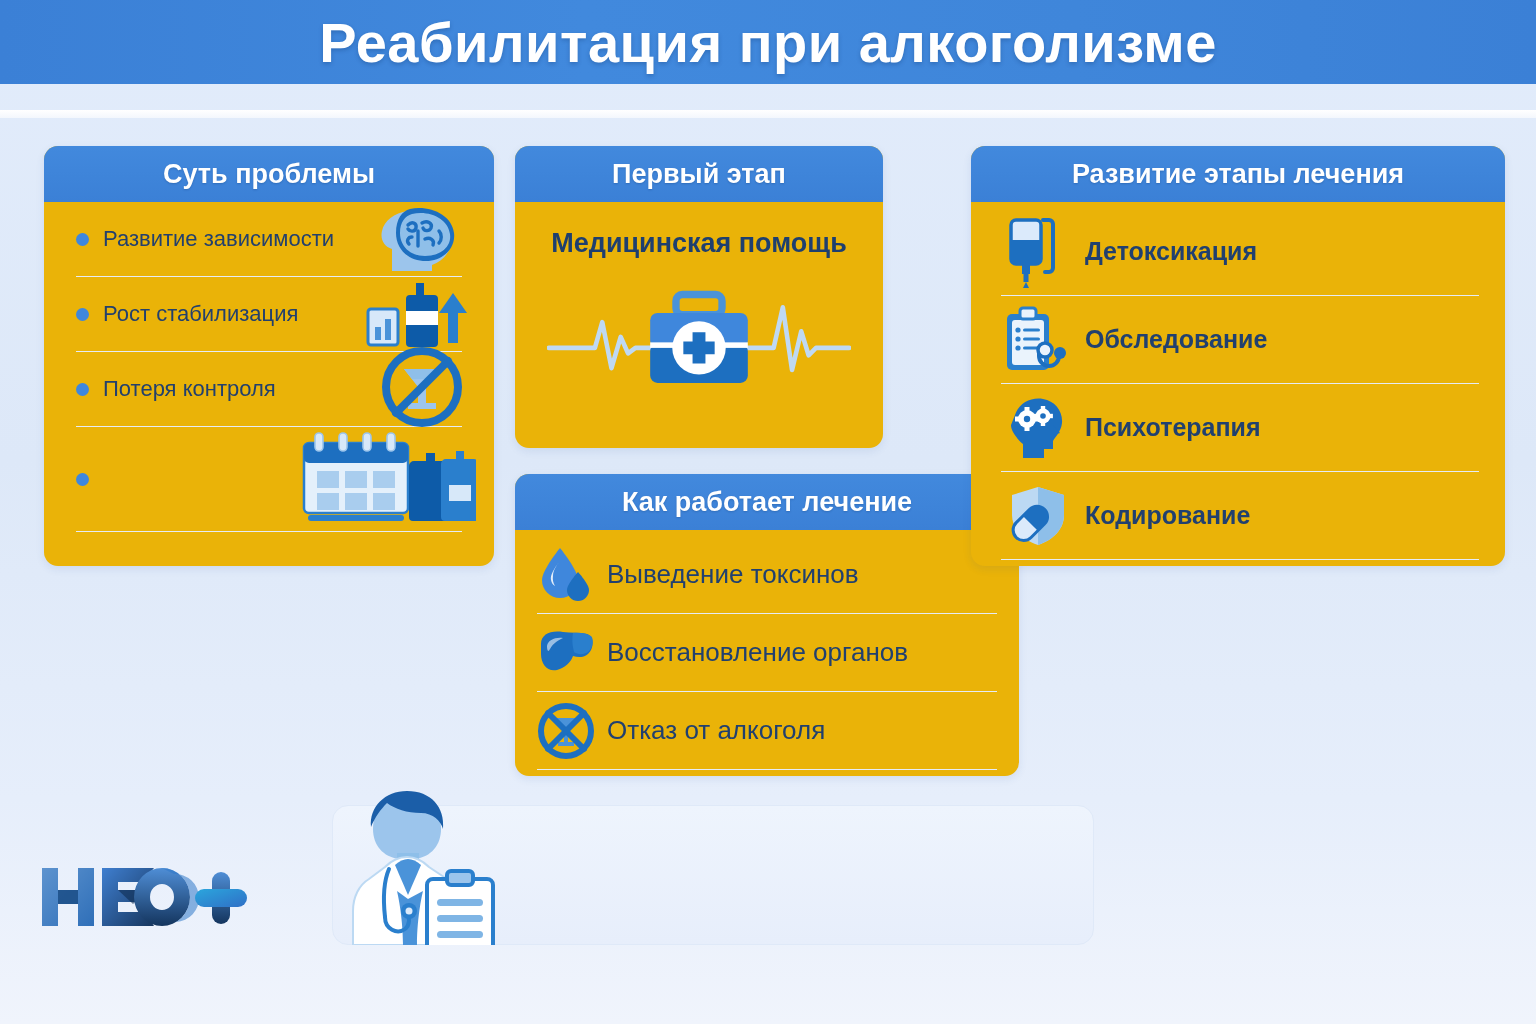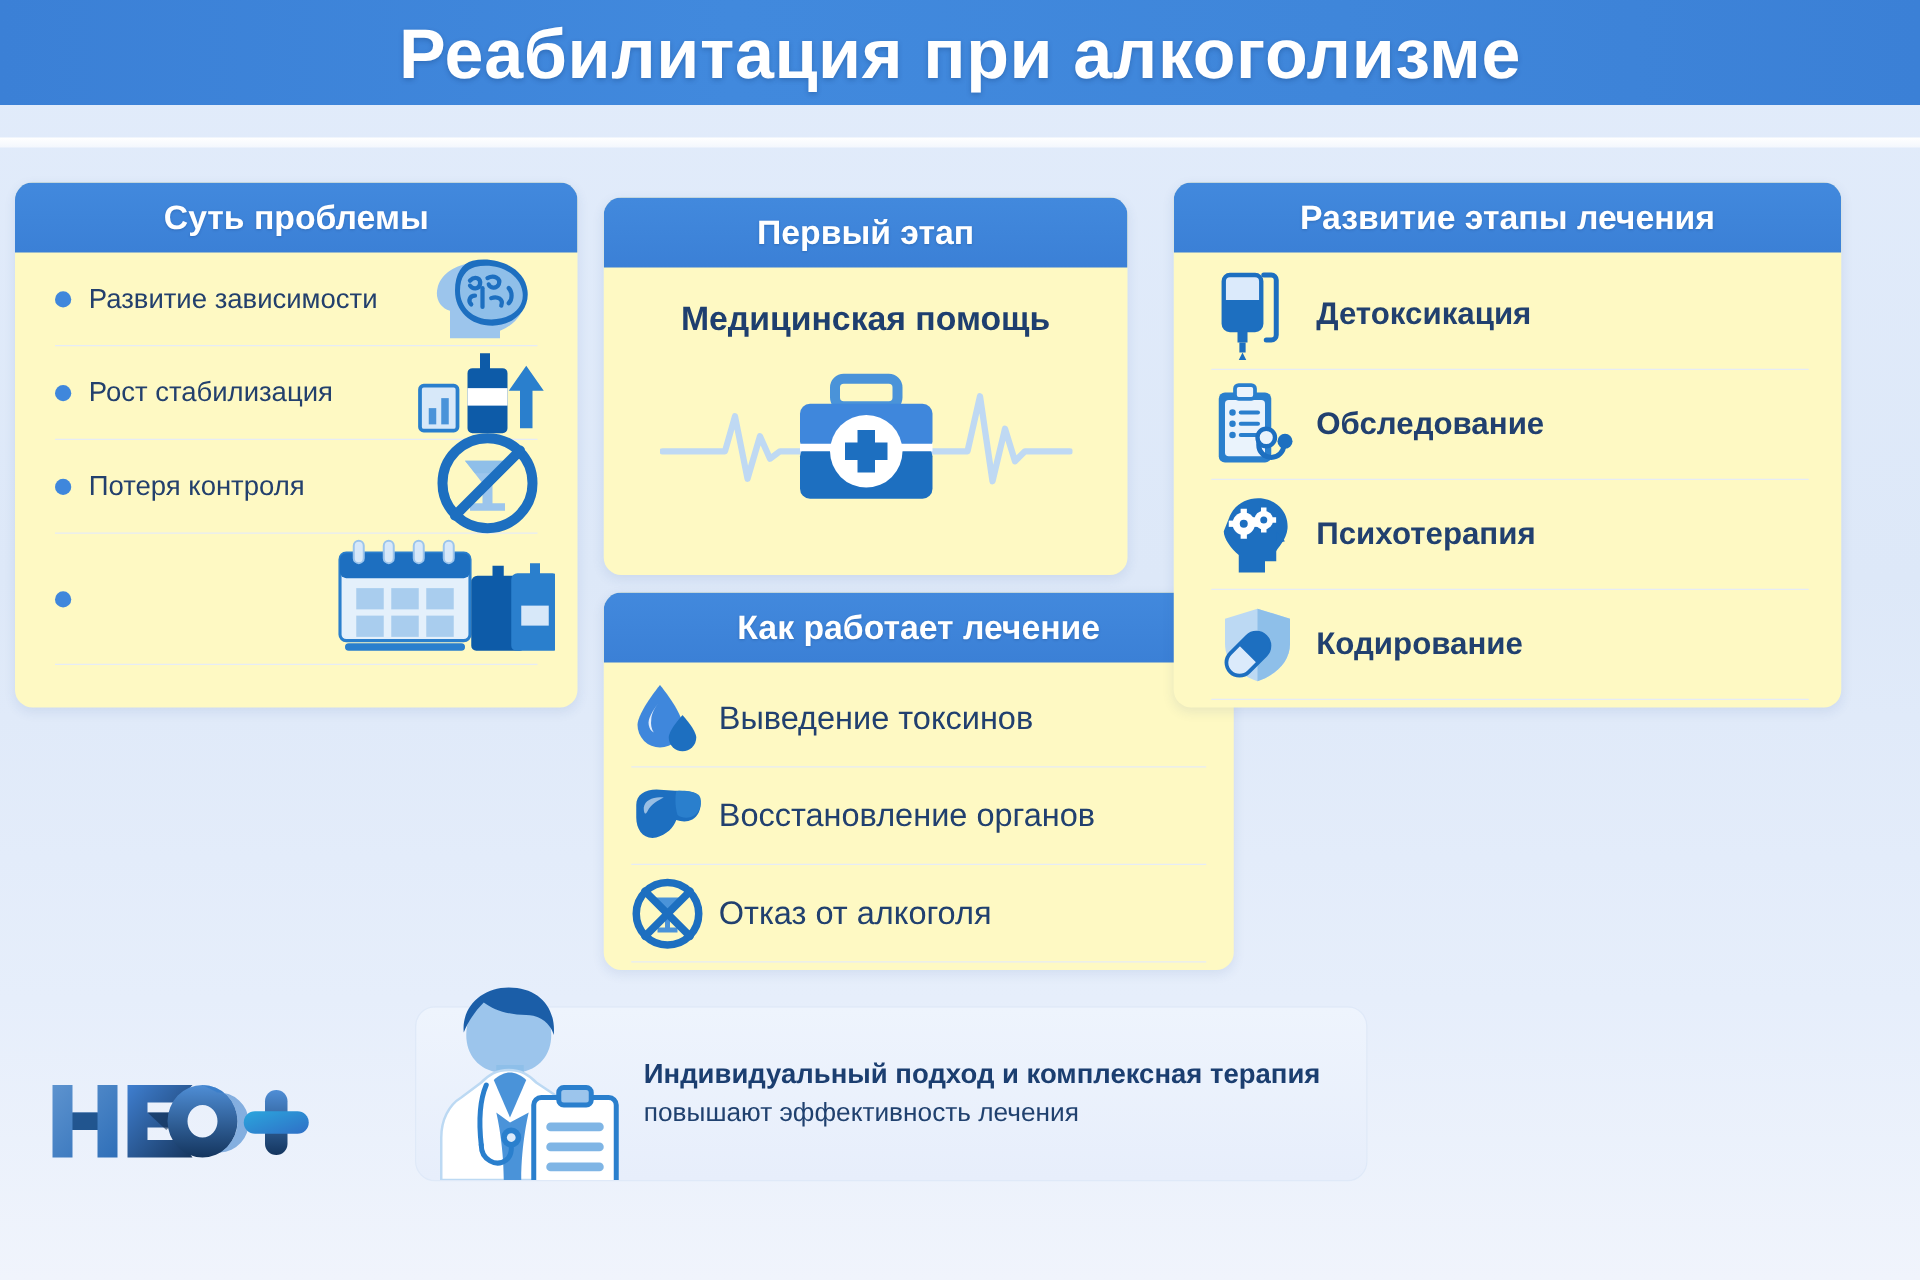--- a/index.html
+++ b/index.html
@@ -38,24 +38,25 @@
   .banner-underline {
     position: absolute;
     left: 0; top: 110px;
     width: 1536px; height: 8px;
     background: linear-gradient(180deg, #ffffff 0%, #f3f7fd 100%);
   }
 
   
   .card {
     position: absolute;
-    background: #fef9c3;
+    background: #eab308;
     border-radius: 14px;
     box-shadow: 0 3px 9px rgba(40,80,150,0.10);
     overflow: hidden;
+    margin-left: 32px;
   }
   .card-header {
     background: linear-gradient(180deg, #4289dd 0%, #3b80d6 100%);
     height: 56px;
     display: flex;
     align-items: center;
     justify-content: center;
   }
   .card-header-title {
     color: #ffffff;
@@ -64,21 +65,21 @@
     text-shadow: 0 1px 2px rgba(12,48,100,0.25);
     white-space: nowrap;
   }
   .card-body {
     padding: 0 32px;
     position: relative;
   }
 
   
   #card-problem  { left: 12px;  top: 146px; width: 450px; height: 420px; }
-  #card-first    { left: 483px; top: 158px; width: 419px; height: 302px; }
+  #card-first    { left: 483px; top: 146px; width: 368px; height: 302px; }
   #card-howwork  { left: 483px; top: 474px; width: 504px; height: 302px; }
   #card-stages   { left: 939px; top: 146px; width: 534px; height: 420px; }
 
   
   .bullet-row {
     position: relative;
     display: flex;
     align-items: center;
     height: 75px;
     border-bottom: 1.5px solid #e6ecf6;
@@ -459,24 +460,20 @@
         <rect x="116" y="92" width="66" height="84" rx="6" fill="#ffffff" stroke="#2a7fcd" stroke-width="4"></rect>
         <rect x="136" y="84" width="26" height="14" rx="4" fill="#9cc5ec" stroke="#2a7fcd" stroke-width="4"></rect>
         <g fill="#7fb5e5">
           <rect x="126" y="112" width="46" height="7" rx="3.5"></rect>
           <rect x="126" y="128" width="46" height="7" rx="3.5"></rect>
           <rect x="126" y="144" width="46" height="7" rx="3.5"></rect>
         </g>
       </g>
     </svg>
   </div>
-  <div class="bottom-text">
-    <div class="bottom-line1">Индивидуальный подход и комплексная терапия</div>
-    <div class="bottom-line2">повышают эффективность лечения</div>
-  </div>
 </div>
 
 <div id="logo">
   <svg width="220" height="80" viewBox="0 0 220 80" role="img">
     <defs>
       <linearGradient id="g1" x1="0" y1="0" x2="1" y2="1">
         <stop offset="0%" stop-color="#5d93cf"></stop>
           <stop offset="100%" stop-color="#2f6fb8"></stop>
       </linearGradient>
       <linearGradient id="g2" x1="0" y1="0" x2="1" y2="1">

